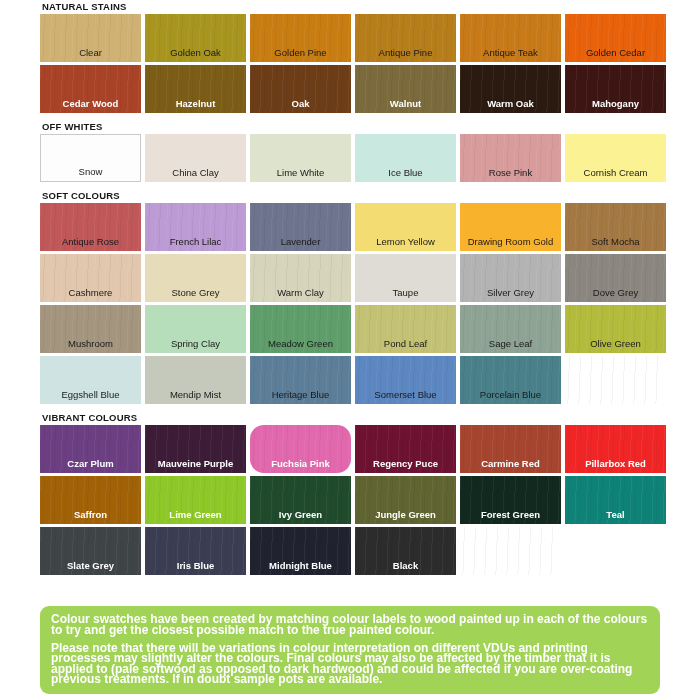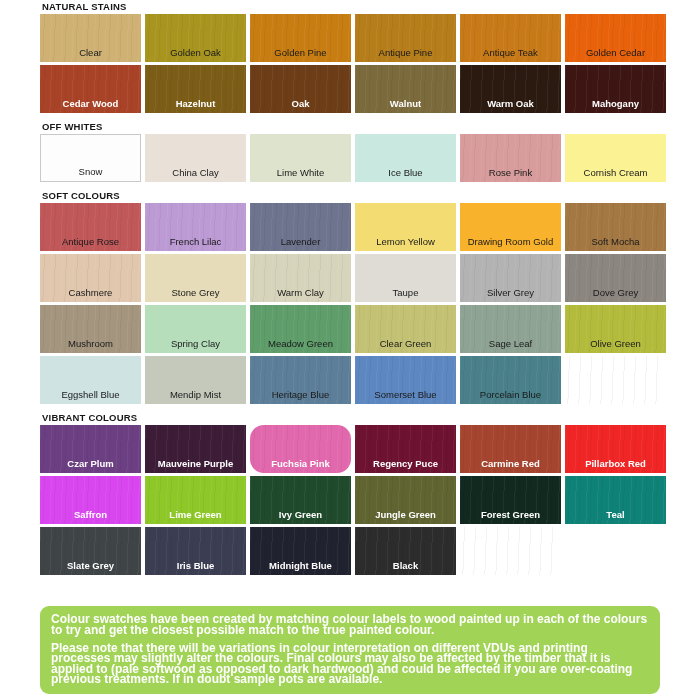--- a/index.html
+++ b/index.html
@@ -248,21 +248,21 @@
           </div>
           <div class="swatch flat dark-label" style="background: rgb(182, 222, 187);">
             <span class="label">Spring Clay</span>
           </div>
           <div class="swatch dark-label" style="background: rgb(95, 158, 107);">
             <span class="grain"></span>
             <span class="label">Meadow Green</span>
           </div>
           <div class="swatch dark-label" style="background: rgb(195, 194, 116);">
             <span class="grain"></span>
-            <span class="label">Clear Green</span>
+            <span class="label">Pond Leaf</span>
           </div>
           <div class="swatch dark-label" style="background: rgb(142, 163, 148);">
             <span class="grain"></span>
             <span class="label">Sage Leaf</span>
           </div>
           <div class="swatch dark-label" style="background: rgb(179, 187, 60);">
             <span class="grain"></span>
             <span class="label">Olive Green</span>
           </div>
         </div>
@@ -314,21 +314,21 @@
           <div class="swatch light-label" style="background: rgb(166, 69, 47);">
             <span class="grain"></span>
             <span class="label">Carmine Red</span>
           </div>
           <div class="swatch light-label" style="background: rgb(240, 38, 38);">
             <span class="grain"></span>
             <span class="label">Pillarbox Red</span>
           </div>
         </div>
         <div class="swatch-row">
-          <div class="swatch light-label" style="background: #d946ef;">
+          <div class="swatch light-label" style="background: #a16207;">
             <span class="grain"></span>
             <span class="label">Saffron</span>
           </div>
           <div class="swatch light-label" style="background: rgb(141, 200, 40);">
             <span class="grain"></span>
             <span class="label">Lime Green</span>
           </div>
           <div class="swatch light-label" style="background: rgb(31, 74, 44);">
             <span class="grain"></span>
             <span class="label">Ivy Green</span>

